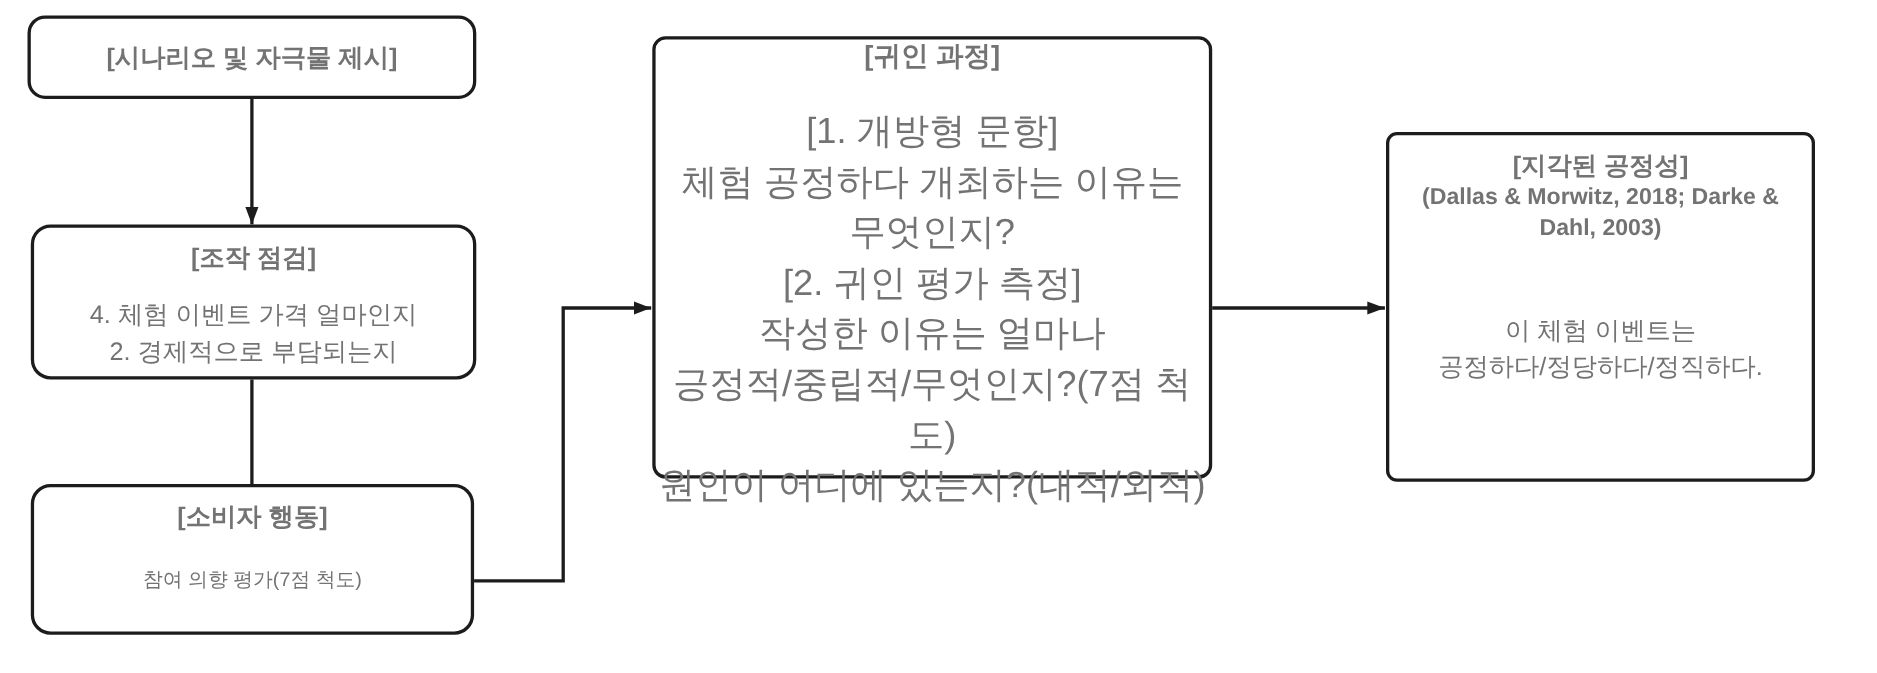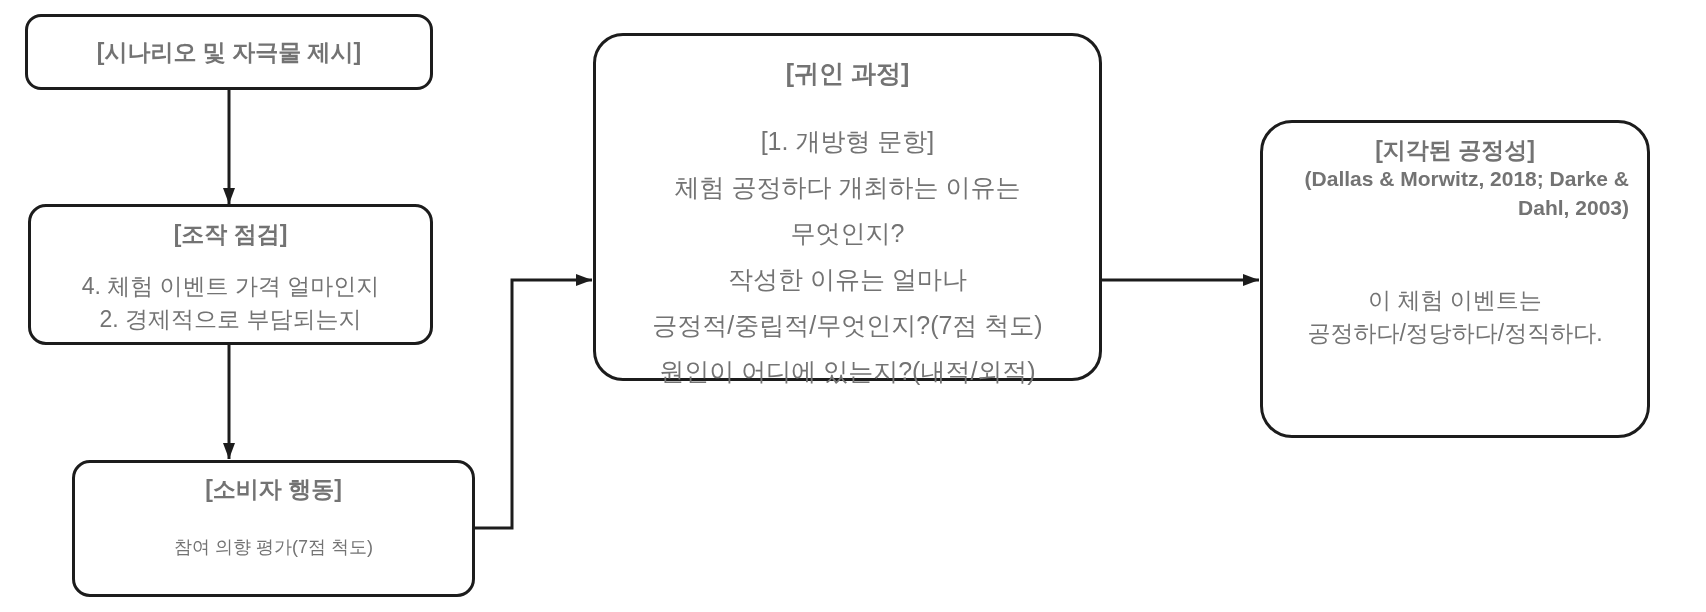--- a/index.html
+++ b/index.html
@@ -48,50 +48,47 @@
   #box-manipulation {
     left:28px; top:204px;
     width:405px; height:141px;
     border-radius:18px;
     padding-top:13px;
   }
   #box-manipulation .body { margin-top:22px; font-size:23px; line-height:33px; }
 
   
   #box-consumer {
-    left:28px; top:460px;
+    left:28px; top:440px;
     width:403px; height:137px;
     border-radius:18px;
     padding-top:12px;
-    margin-left:44px;
   }
   #box-consumer .body { margin-top:28px; font-size:18px; line-height:33px; }
 
   
   #box-attribution {
     left:593px; top:33px;
-    width:509px; height:348px;
-    border-radius:30px;
-    padding-top:22px;
+    width:509px; height:402px;
+    border-radius:12px;
   }
   #box-attribution .box-title { font-size:25px; line-height:30px; }
-  #box-attribution .body { margin-top:30px; font-size:25px; line-height:46px; }
+  #box-attribution .body { margin-top:30px; font-size:33px; line-height:46px; }
 
   
   #box-fairness {
     left:1260px; top:120px;
     width:390px; height:318px;
-    border-radius:32px;
+    border-radius:10px;
     padding:13px 18px 16px 18px;
   }
   #box-fairness .citation {
     font-weight:bold;
     font-size:21px;
     line-height:29px;
-    text-align:right;
   }
   #box-fairness .body { margin-top:62px; font-size:23px; line-height:33px; }
 </style>
 </head>
 <body>
 
 <div class="canvas">
 
   <svg class="connectors" viewBox="0 0 1706 612" xmlns="http://www.w3.org/2000/svg">
     <defs>
@@ -123,20 +120,21 @@
       <span class="line">참여 의향 평가(7점 척도)</span>
     </div>
   </div>
 
   <div class="box" id="box-attribution">
     <span class="box-title">[귀인 과정]</span>
     <div class="body">
       <span class="line">[1. 개방형 문항]</span>
       <span class="line">체험 공정하다 개최하는 이유는</span>
       <span class="line">무엇인지?</span>
+      <span class="line">[2. 귀인 평가 측정]</span>
       <span class="line">작성한 이유는 얼마나</span>
       <span class="line">긍정적/중립적/무엇인지?(7점 척도)</span>
       <span class="line">원인이 어디에 있는지?(내적/외적)</span>
     </div>
   </div>
 
   <div class="box" id="box-fairness">
     <span class="box-title">[지각된 공정성]</span>
     <span class="citation">(Dallas &amp; Morwitz, 2018; Darke &amp; Dahl, 2003)</span>
     <div class="body">

